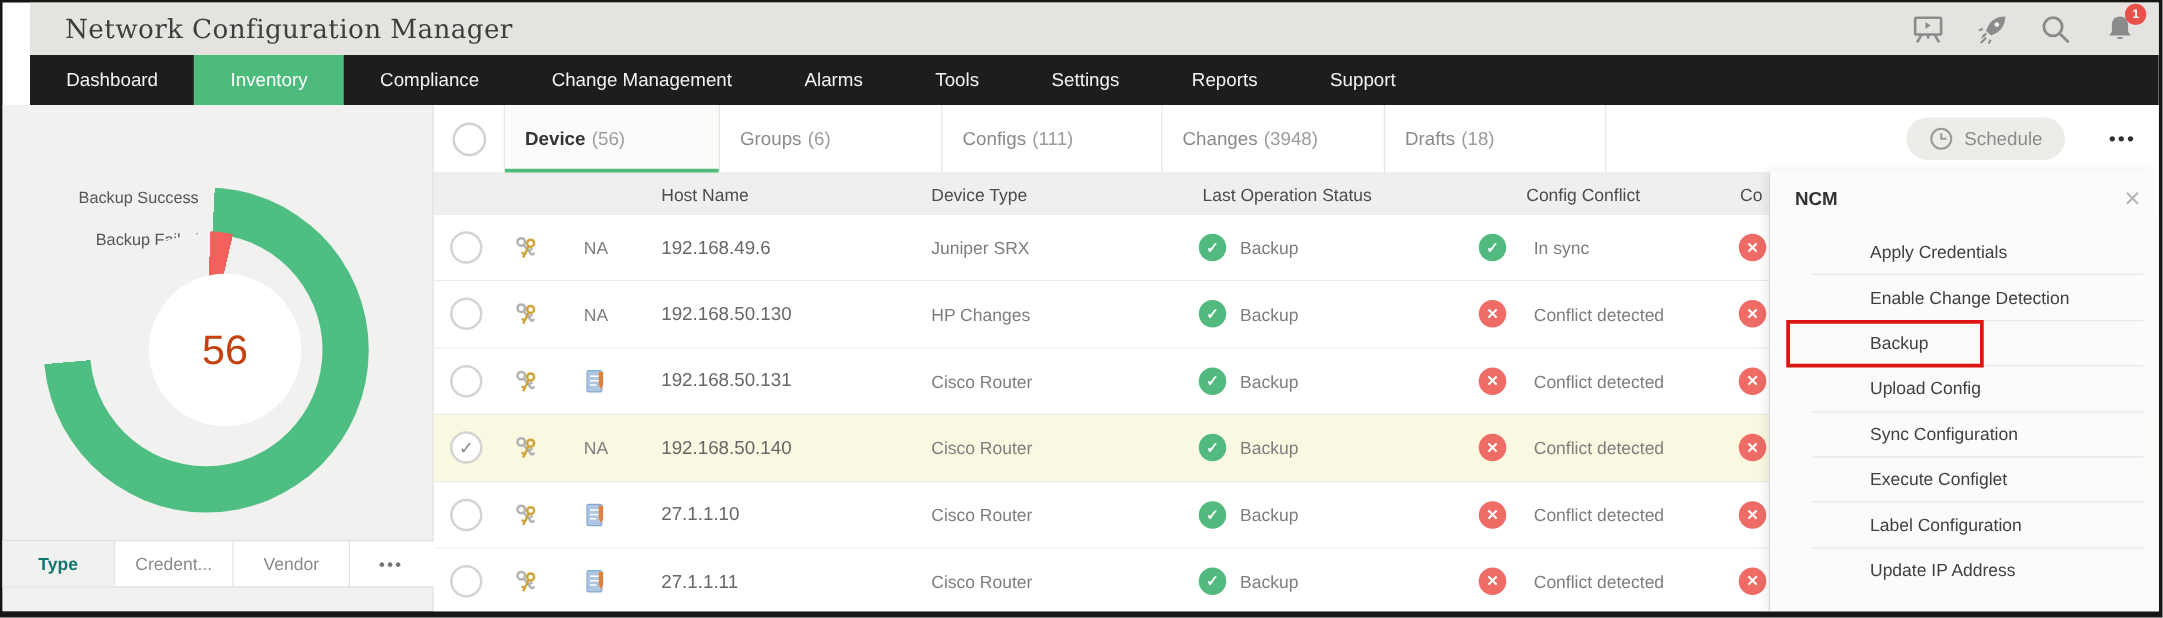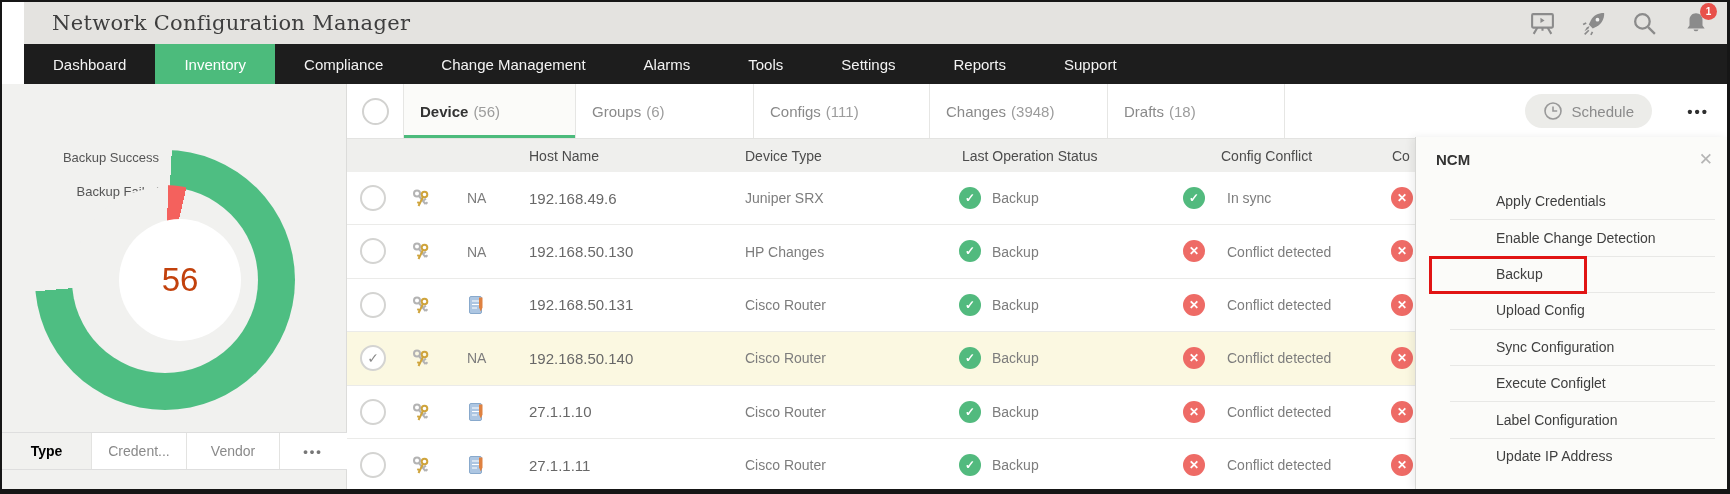--- a/index.html
+++ b/index.html
@@ -35,21 +35,21 @@
              background:conic-gradient(from 2deg, #f4615d 0deg 11deg, transparent 11deg 360deg); }
   .d-center{ position:absolute; left:84px; top:69px; width:122px; height:122px; border-radius:50%; background:#fff;
              display:flex; align-items:center; justify-content:center; font-size:33px; color:#c2410c; }
   .lg { position:absolute; right:187px; font-size:13px; color:#555; white-space:nowrap; }
   .lg1 { top:66px; } .lg2 { top:100px; }
 
   .side-tabs { position:absolute; left:0; top:348px; height:38px; width:345px; display:flex;
                border-top:1px solid #dedede; border-bottom:1px solid #dedede; background:#fff; }
   .side-tab { display:flex; align-items:center; justify-content:center; font-size:14px; color:#8a8a8a;
               border-right:1px solid #e3e3e1; cursor:pointer; }
-  .side-tab.active { background:#f1f1ef; color:#000000; font-weight:bold; }
+  .side-tab.active { background:#f1f1ef; color:#0f766e; font-weight:bold; }
   .st-1{width:90px;} .st-2{width:95px;} .st-3{width:93px;}
   .side-more { width:66px; border-right:none; color:#777; font-size:13px; font-weight:bold; letter-spacing:2px; }
 
   
   .content { position:relative; flex:1; background:#fff; }
 
   .tabstrip { position:absolute; top:0; left:0; right:0; height:55px; background:#fff; display:flex; border-bottom:1px solid #e3e3e1; }
   .sel-cell { width:57px; flex:none; border-right:1px solid #e6e6e4; display:flex; align-items:center; justify-content:center; }
   .circle { width:27px; height:27px; border:2px solid #d2d2d0; border-radius:50%; background:#fff; cursor:pointer; }
   .tab { display:flex; align-items:center; padding-left:16px; font-size:15px; color:#8a8a8a;

